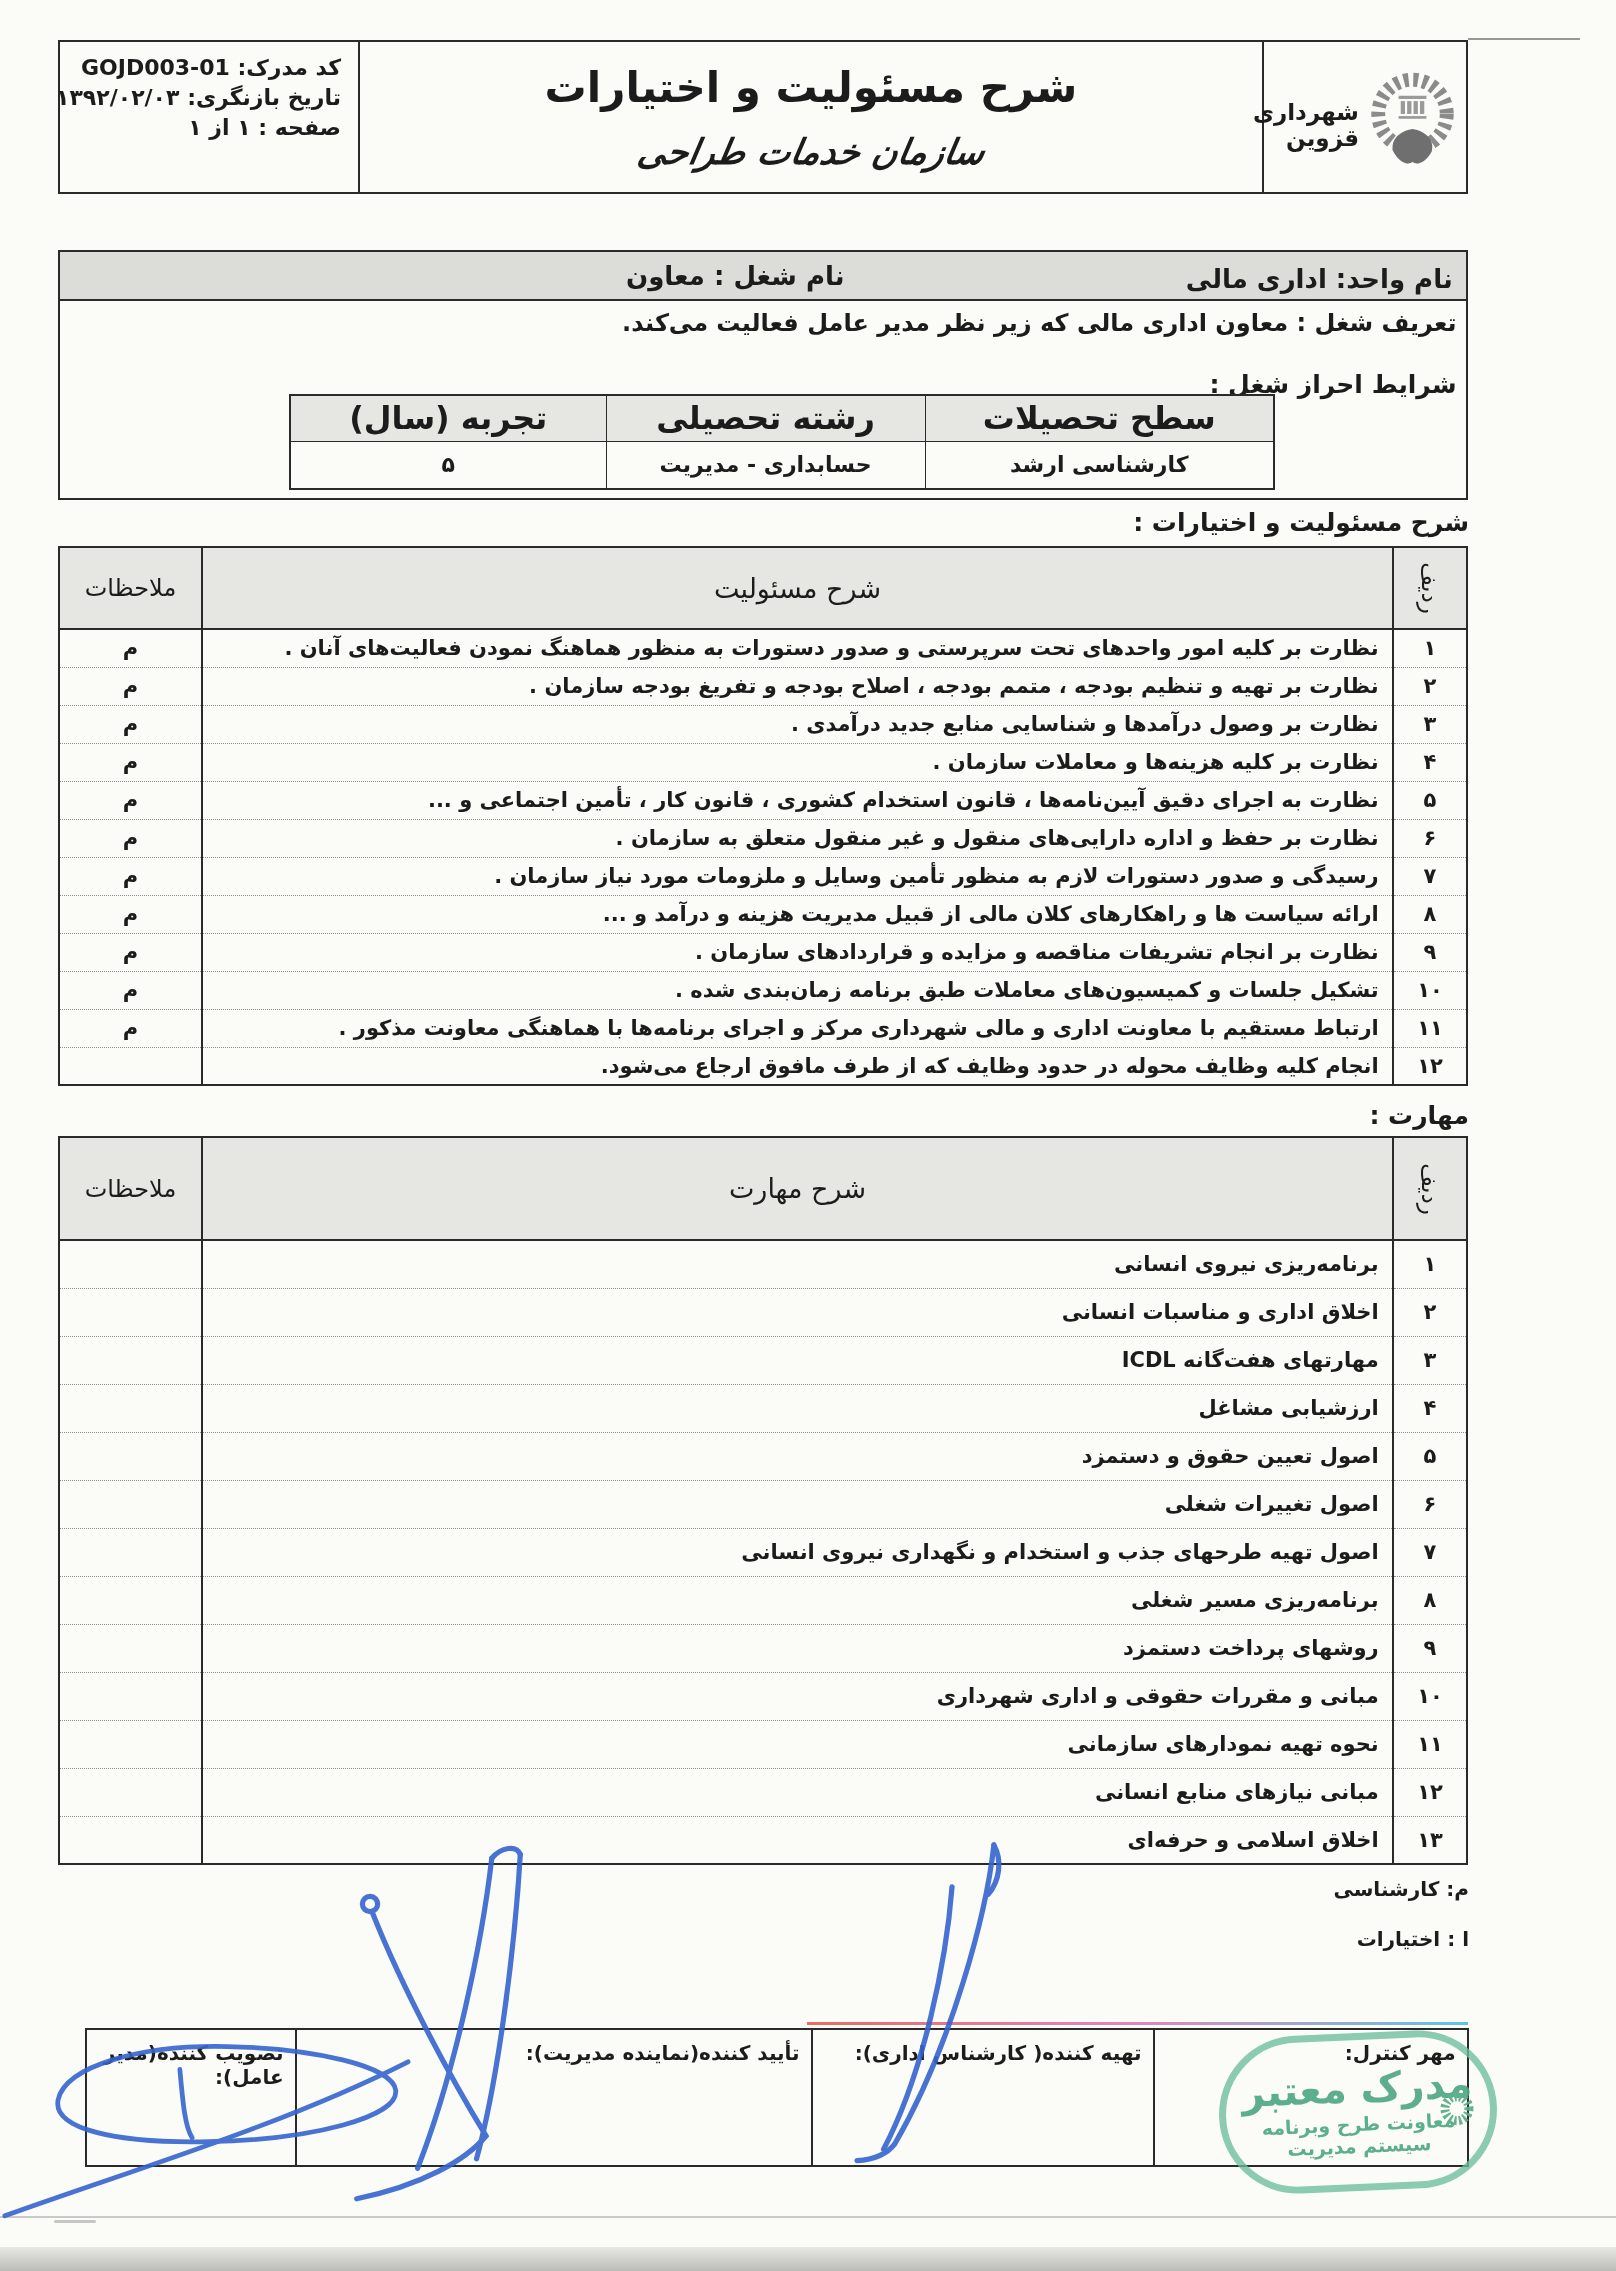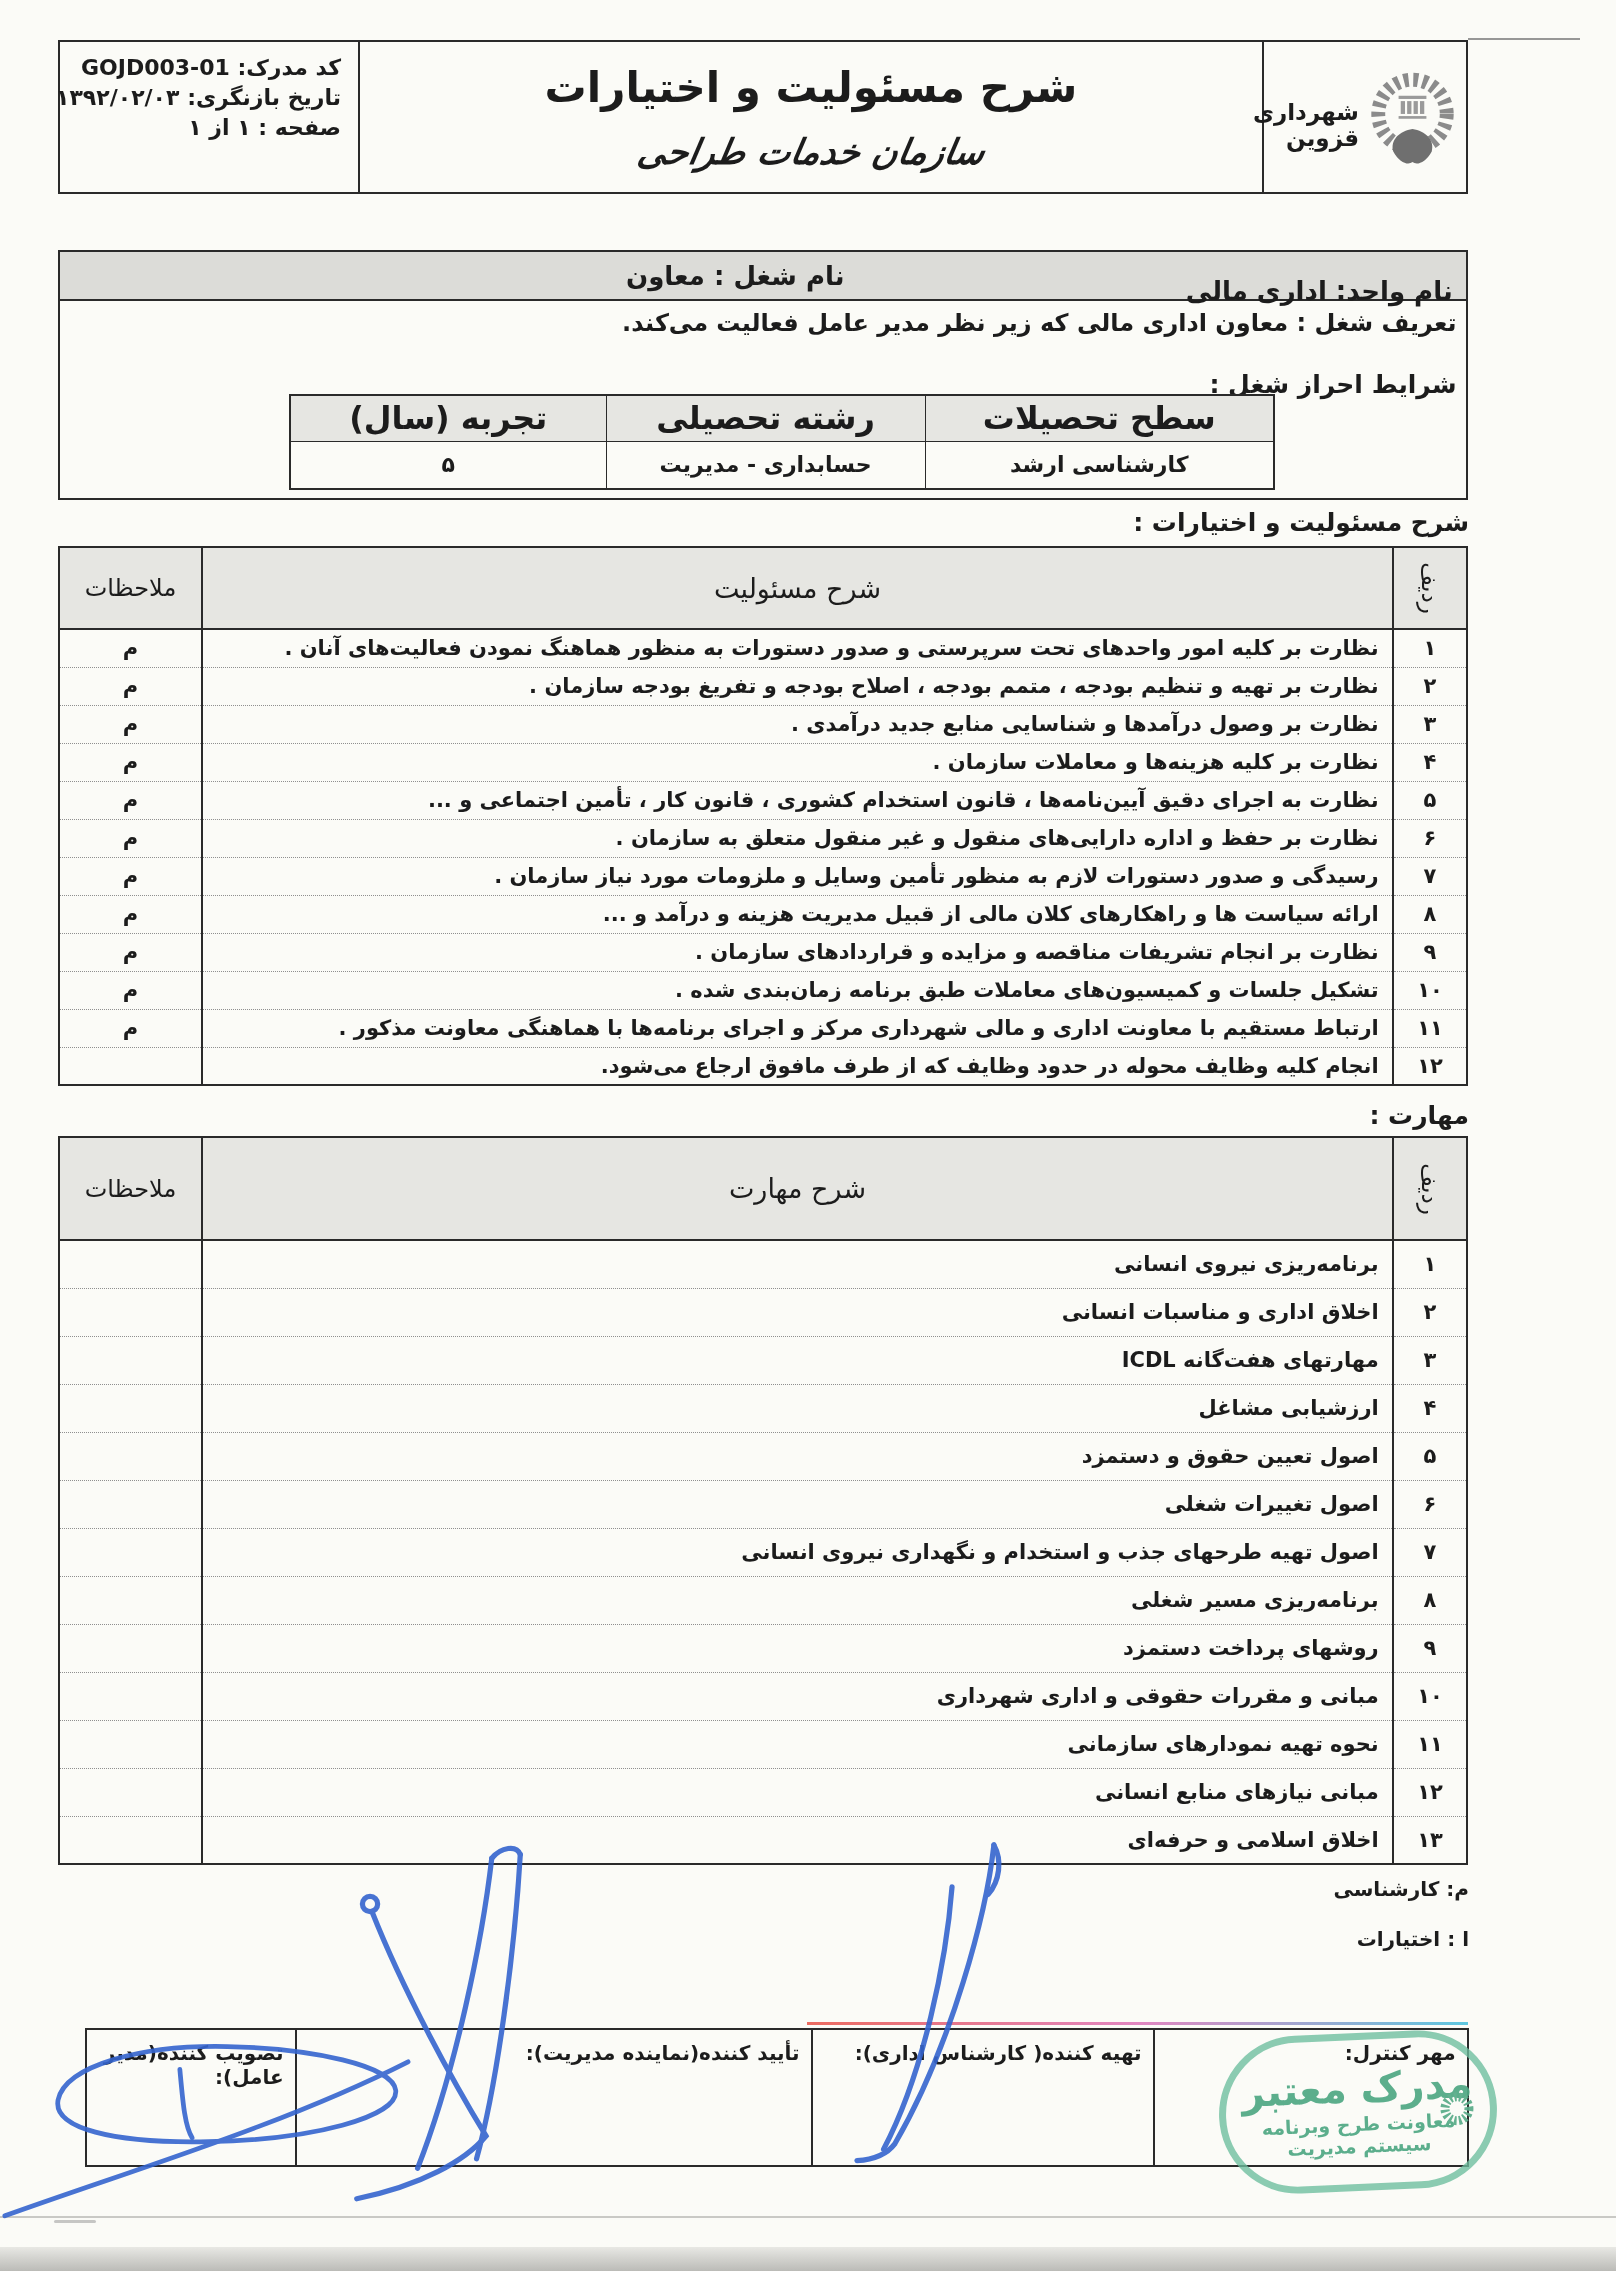--- a/index.html
+++ b/index.html
@@ -27,21 +27,21 @@
   .h-title .t1{font-size:42px;font-weight:800}
   .h-title .t2{font-size:35px;font-weight:800;font-style:italic;transform:skewX(-10deg)}
   .h-info{width:300px;border-right:2.4px solid var(--ink);padding:13.3px 17px 0 5.7px;display:flex;flex-direction:column;gap:5px}
   .h-info div{font-size:22px;font-weight:700;white-space:nowrap}
   .hdr-edge{position:absolute;left:1469px;top:38px;width:112px;height:1.9px;background:#555;opacity:.6}
   
   .band{
     position:absolute;left:59px;top:250px;width:1410px;height:51px;
     background:var(--band);border:2.9px solid var(--ink);
   }
-  .band .unit{position:absolute;right:13.3px;top:24px;font-size:26px;font-weight:800}
+  .band .unit{position:absolute;right:13.3px;top:12px;font-size:26px;font-weight:800}
   .band .jobt{position:absolute;left:566px;top:8.6px;font-size:26px;font-weight:800}
   .sect{
     position:absolute;left:59px;top:296px;width:1410px;height:204px;
     border:2.4px solid var(--ink);border-top:none;
   }
   .sect .def{position:absolute;right:9.5px;top:13.3px;font-size:24px;font-weight:700}
   .sect .reqh{position:absolute;right:9.5px;top:74px;font-size:25px;font-weight:800}
   .qual{
     position:absolute;left:229px;top:98px;width:983px;
     border-collapse:collapse;table-layout:fixed;direction:rtl;border:2.4px solid var(--ink);

